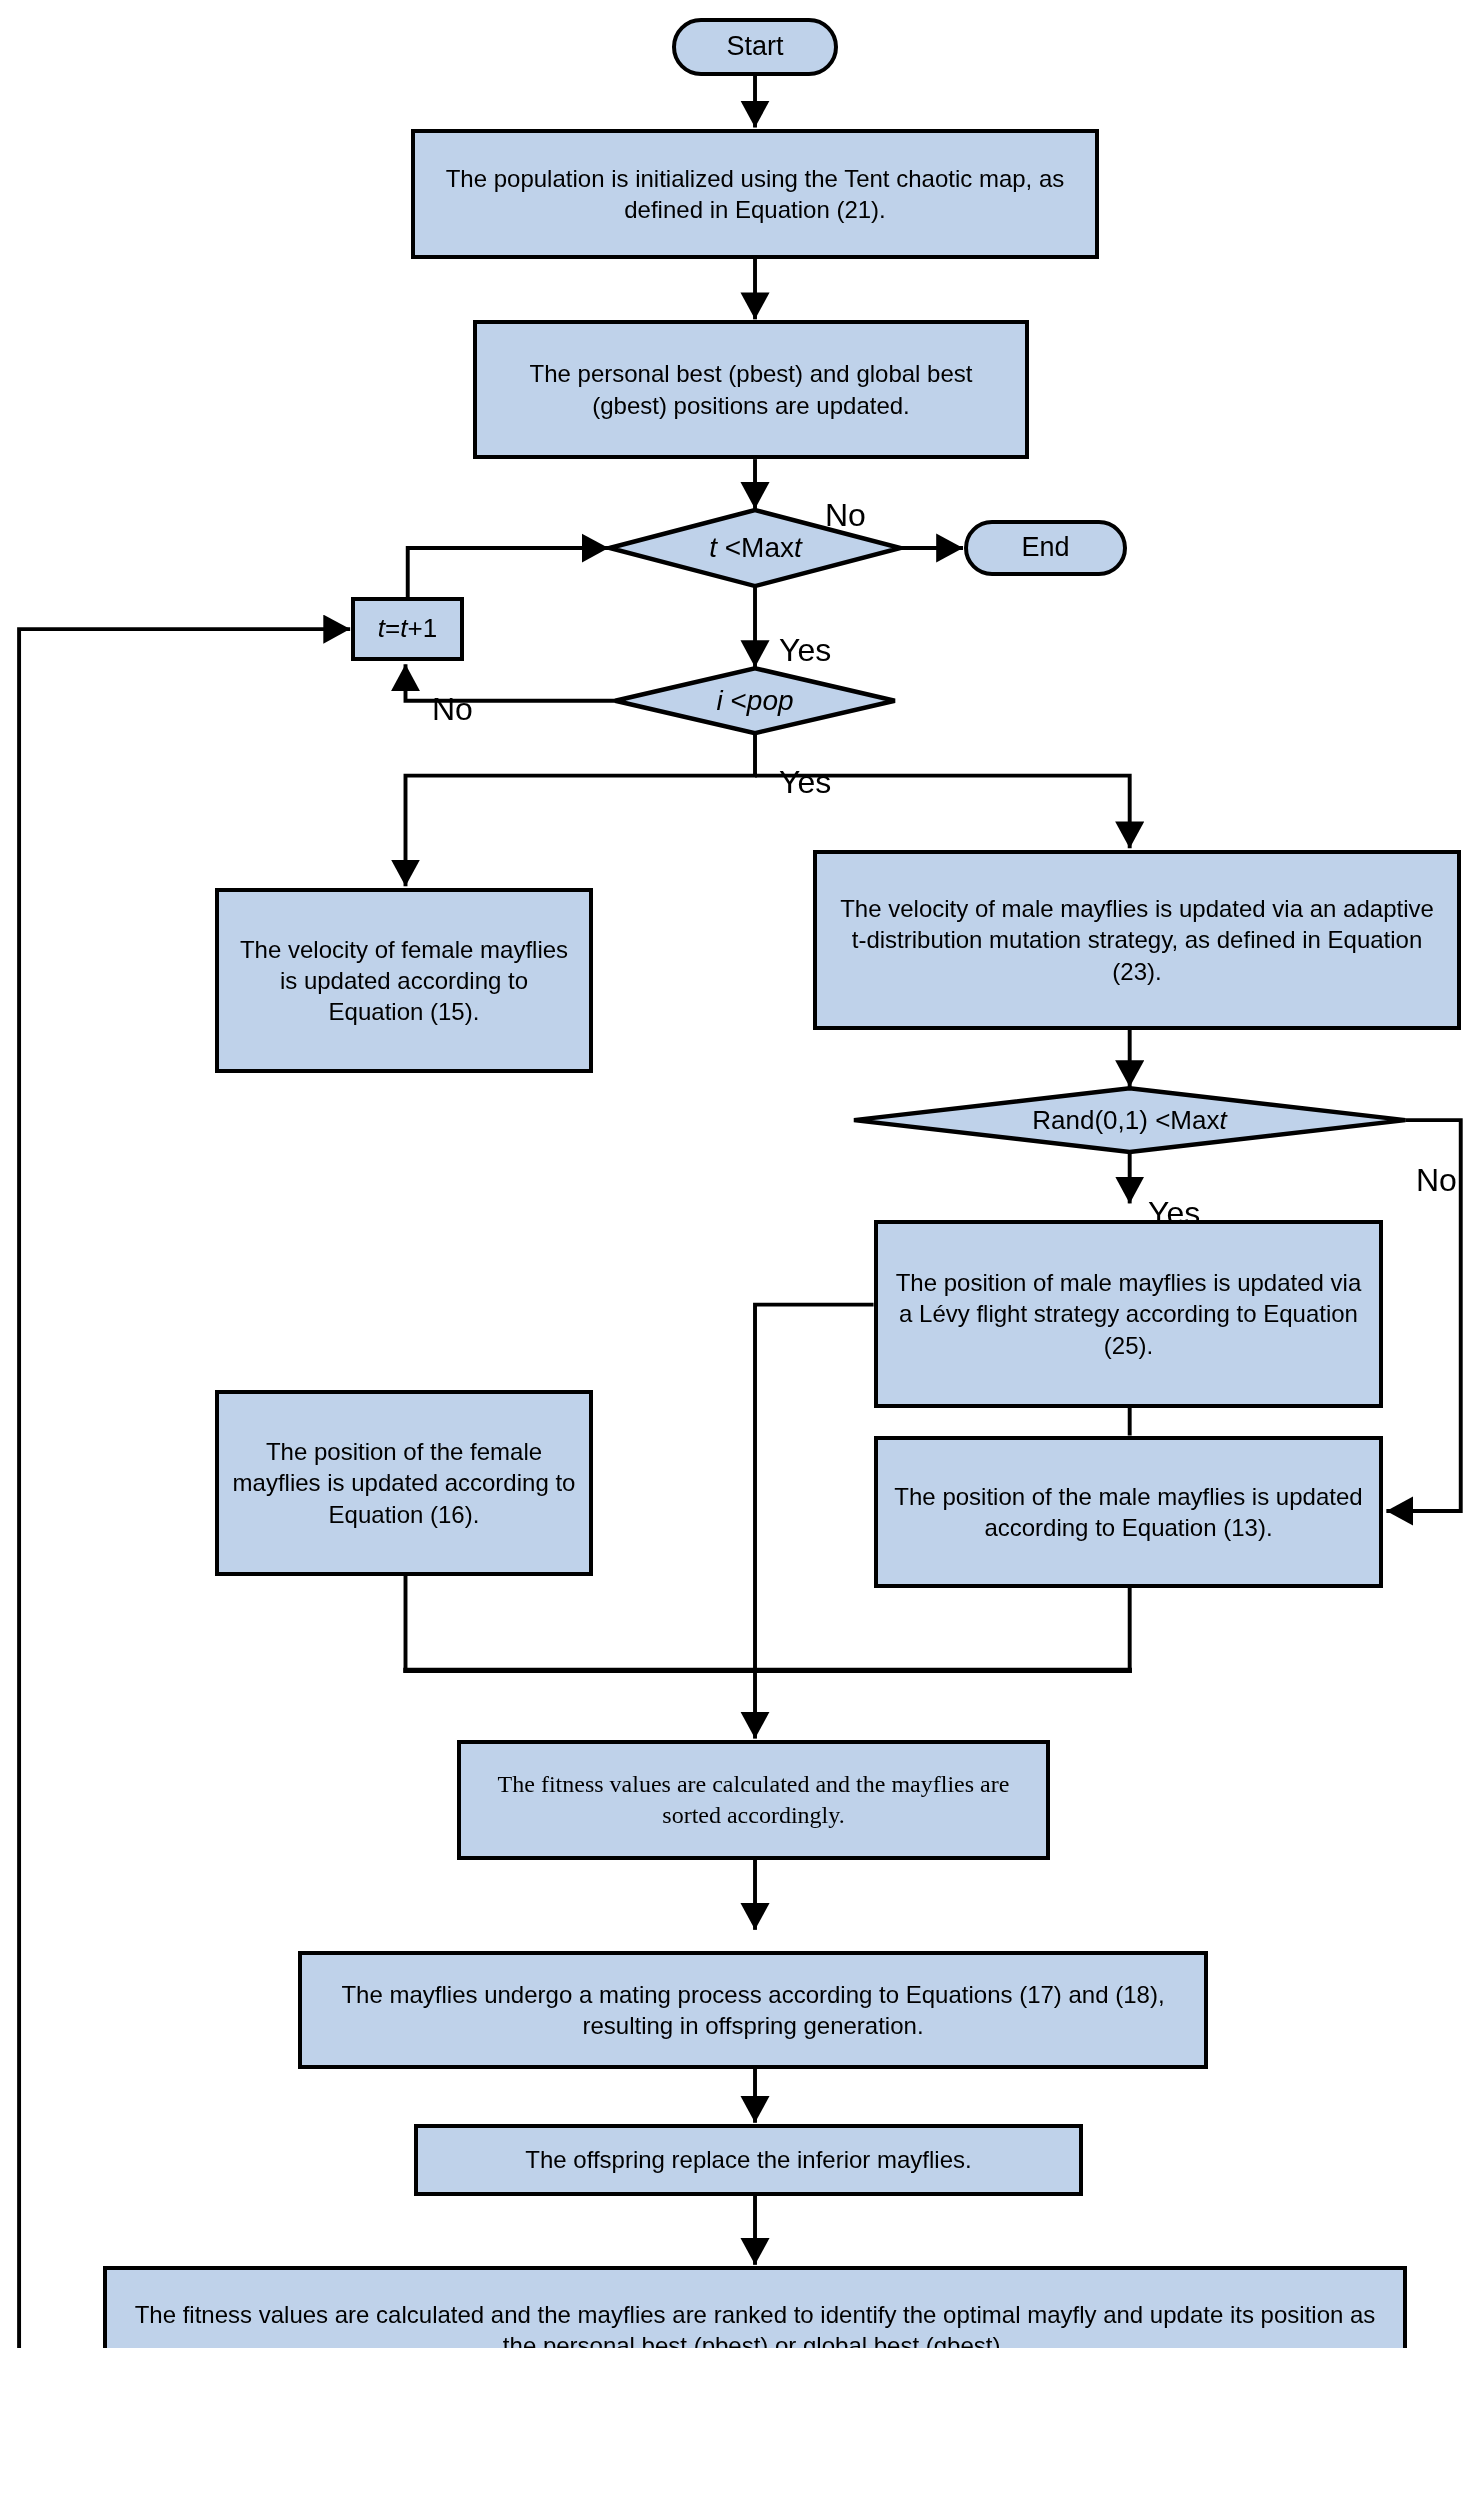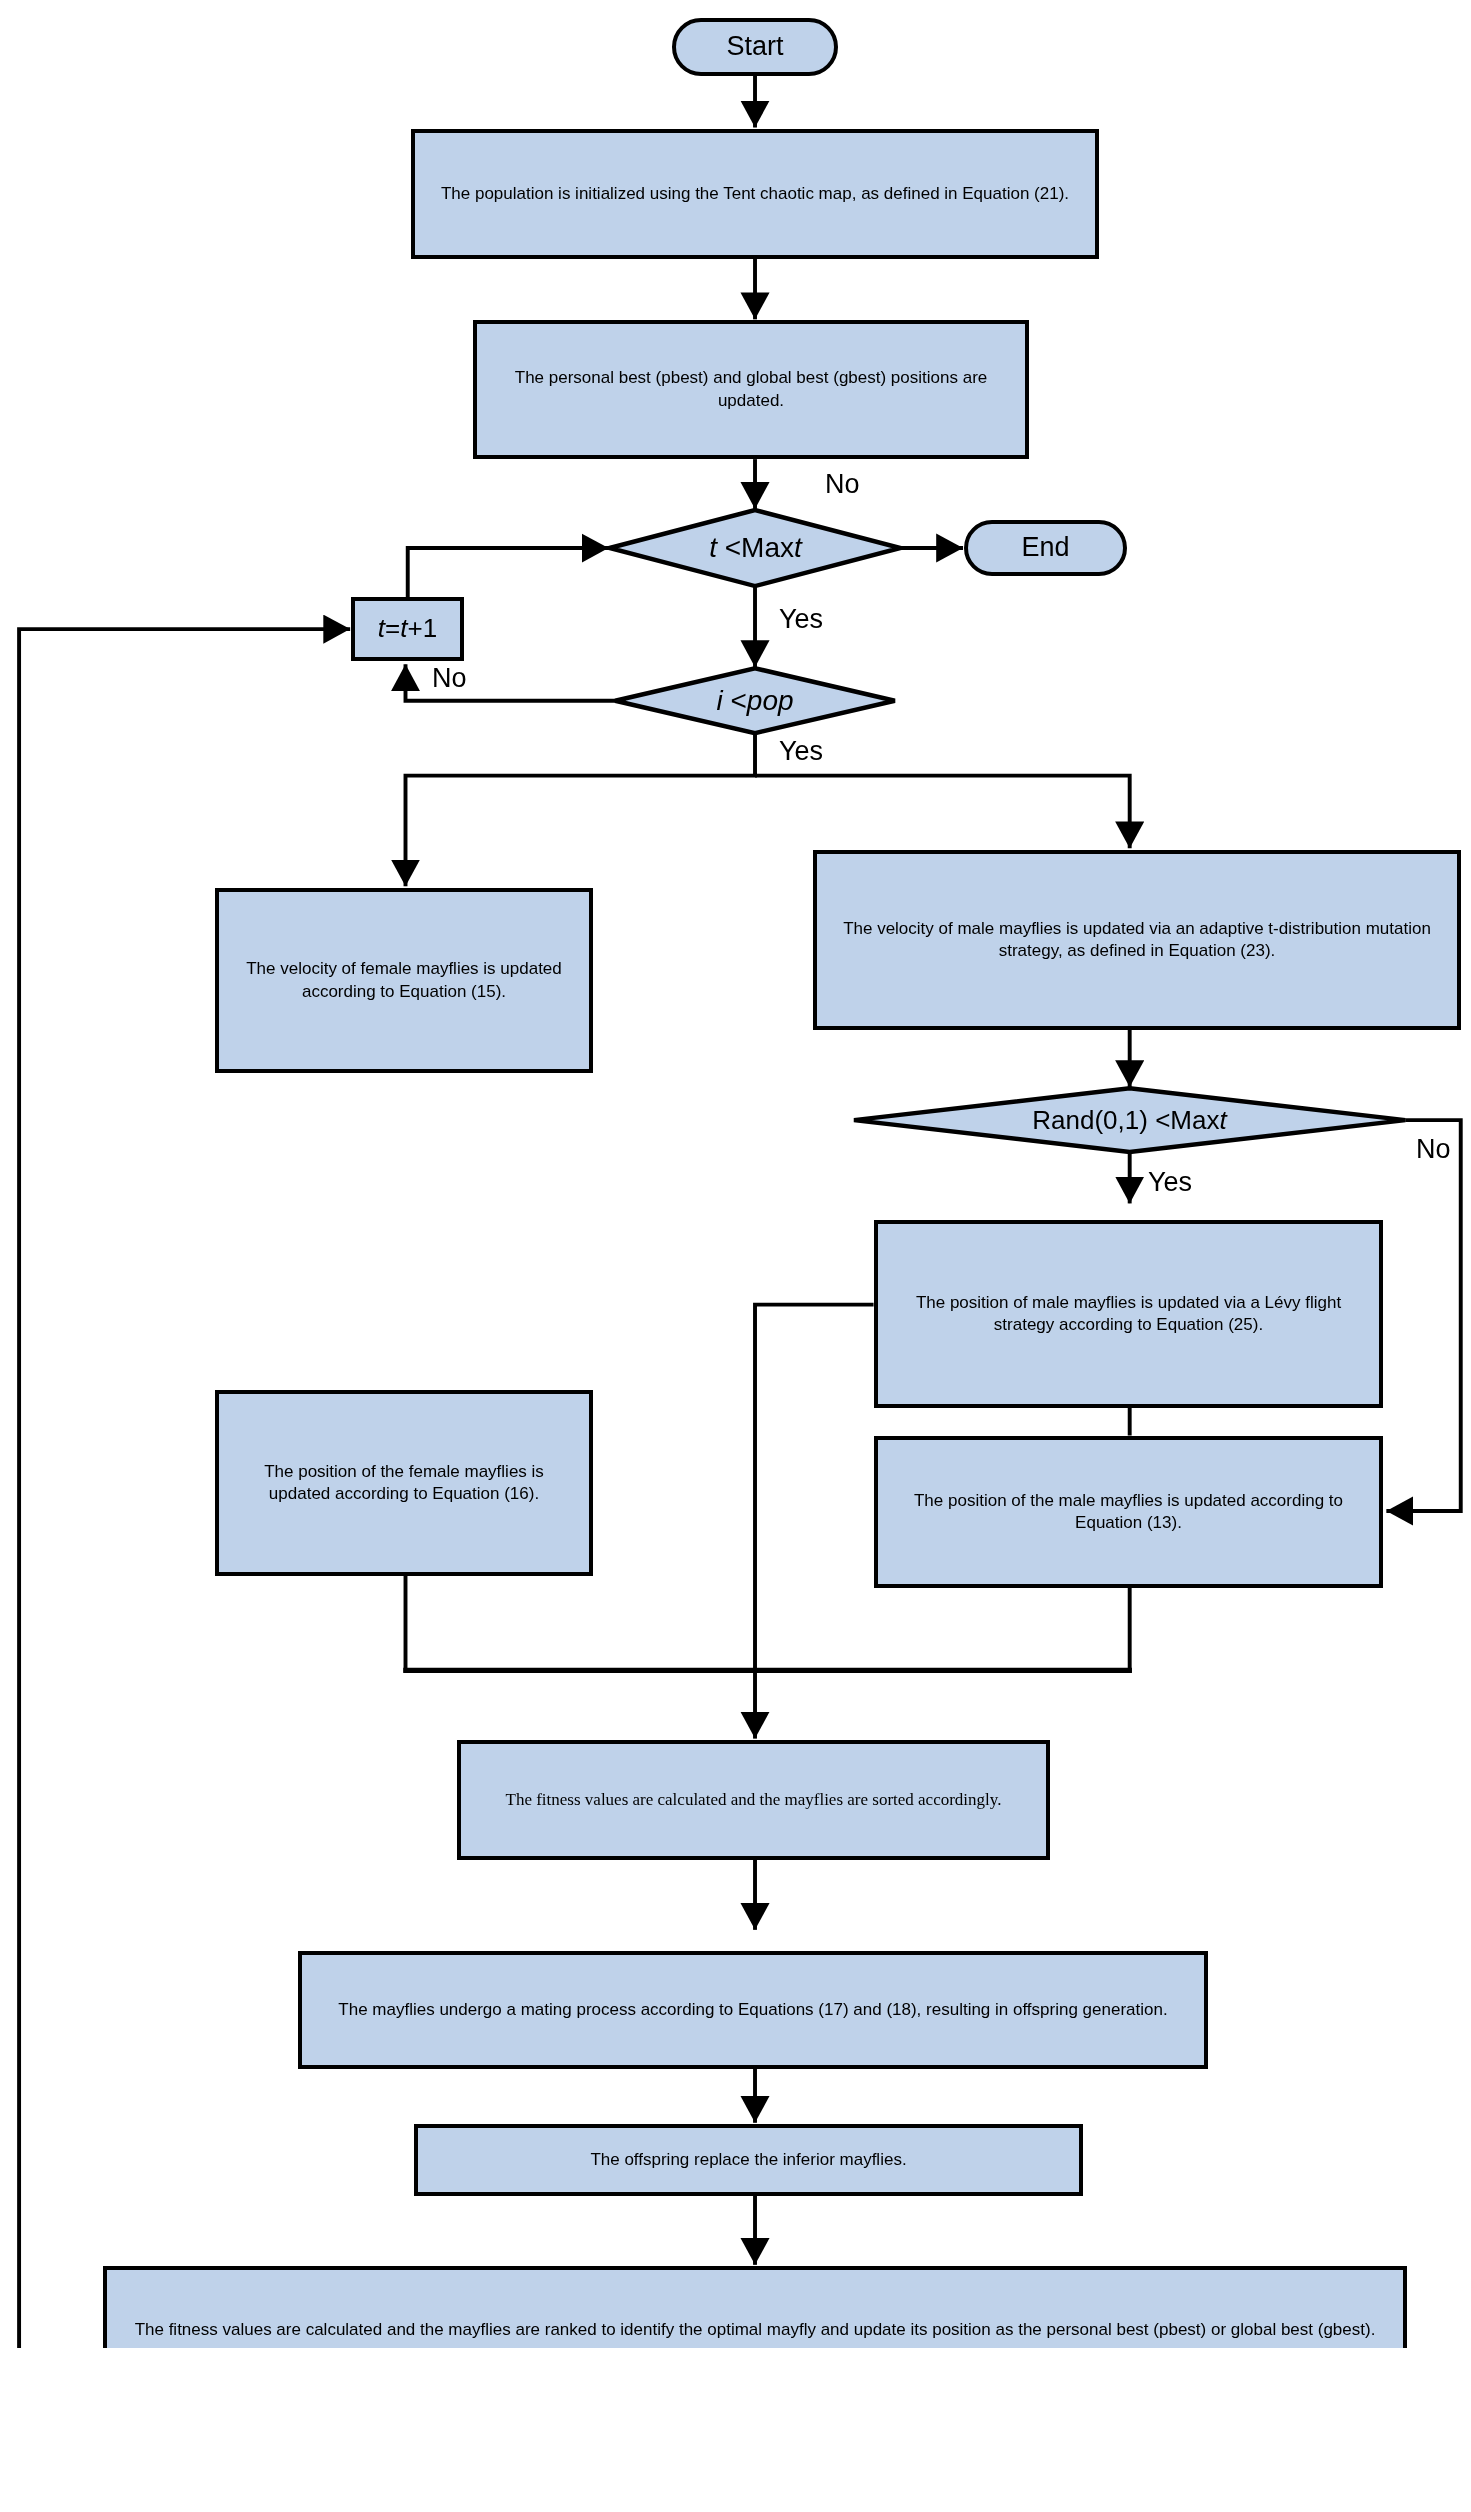--- a/index.html
+++ b/index.html
@@ -14,41 +14,42 @@
   #edges { position: absolute; left: 0; top: 0; z-index: 1; }
   .node {
     position: absolute;
     box-sizing: border-box;
     background: #bfd2ea;
     border: 4.5px solid #000000;
     display: flex;
     align-items: center;
     justify-content: center;
     text-align: center;
-    font-size: 17px;
+    font-size: 24px;
     line-height: 1.30;
     padding: 4.5px 13.4px;
     z-index: 2;
   }
   .capsule { border-radius: 31px; font-size: 27px; }
   .dlabel {
     position: absolute;
     display: flex;
     align-items: center;
     justify-content: center;
     text-align: center;
     font-size: 27px;
     z-index: 3;
     background: transparent;
   }
   .elabel {
     position: absolute;
-    font-size: 27px;
+    font-size: 32px;
     z-index: 3;
     white-space: nowrap;
+    margin-top: 28px;
   }
   .it { font-style: italic; }
   .small-node { font-size: 26px; }
 </style>
 </head>
 <body>
 
 <div id="canvas">
 
   <svg id="edges" width="1472" height="2512" viewBox="0 0 2632 4492">

